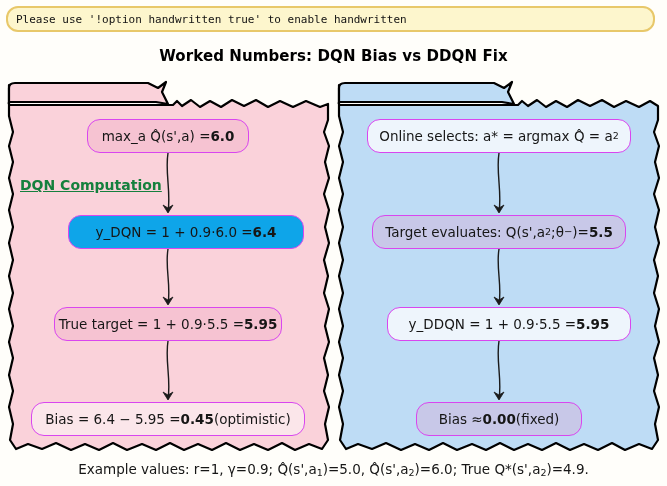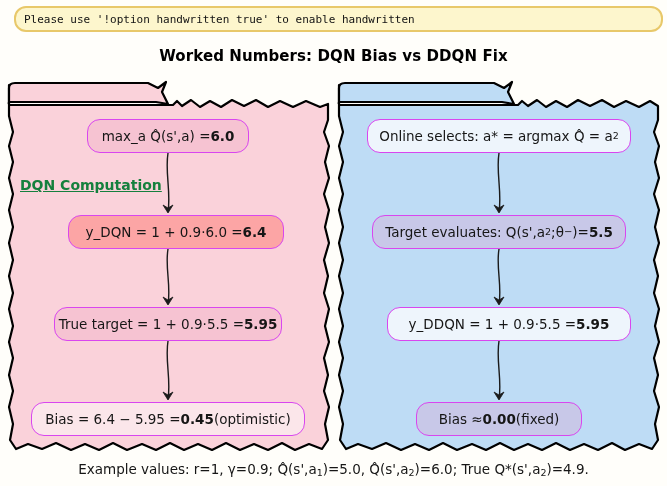--- a/index.html
+++ b/index.html
@@ -11,21 +11,21 @@
     height: 486px;
     background: #fffefa;
     font-family: "DejaVu Sans", sans-serif;
     overflow: hidden;
     position: relative;
   }
 
   
   #option-banner {
     position: absolute;
-    left: 14px;
+    left: 6px;
     top: 6px;
     width: 649px;
     height: 26px;
     box-sizing: border-box;
     background: #fdf6cd;
     border: 2px solid #be185d;
     border-radius: 12px;
     display: flex;
     align-items: center;
   }
@@ -182,21 +182,21 @@
     <path d="M494,297 L499,305 L504,297 L499,300 Z" fill="#1a1a1a" stroke="#1a1a1a" stroke-width="0.8"></path>
     <path d="M499,341 C495.8,360.14 502.2,379.28 499,399" stroke="#1a1a1a" stroke-width="1.4" fill="none"></path>
     <path d="M494,392 L499,400 L504,392 L499,395 Z" fill="#1a1a1a" stroke="#1a1a1a" stroke-width="0.8"></path>
   </svg>
 
 <div id="nodes-root">
     <div class="node" style="background: rgb(246, 195, 210); width: 162px; left: 87px; top: 119px;">
       <span>max_a Q̂(s',a) = </span>
       <span class="b">6.0</span>
     </div>
-    <div class="node" style="background: #fca5a5; width: 216px; left: 68px; top: 215px;">
+    <div class="node" style="background: #0ea5e9; width: 236px; left: 68px; top: 215px;">
       <span>y_DQN = 1 + 0.9·6.0 = </span>
       <span class="b">6.4</span>
     </div>
     <div class="node" style="background: rgb(246, 195, 210); width: 228px; left: 54px; top: 307px;">
       <span>True target = 1 + 0.9·5.5 = </span>
       <span class="b">5.95</span>
     </div>
     <div class="node" style="background: rgb(251, 230, 234); width: 274px; left: 31px; top: 402px;">
       <span>Bias = 6.4 − 5.95 = </span>
       <span class="b">0.45</span>

